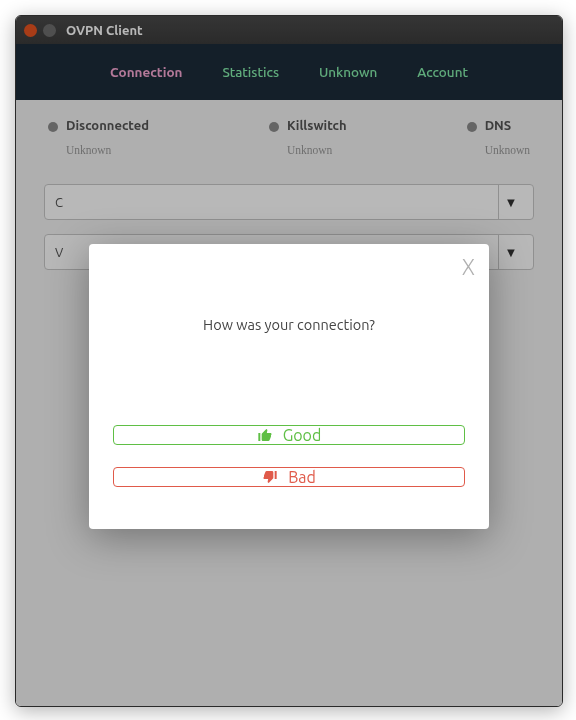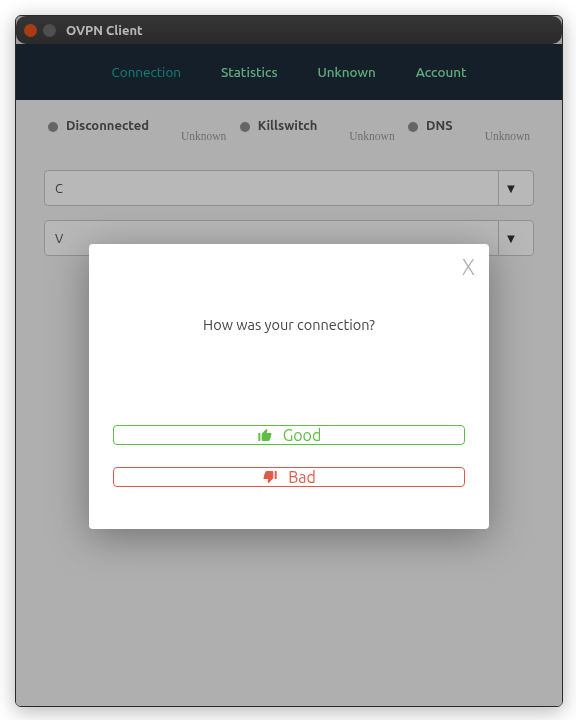--- a/index.html
+++ b/index.html
@@ -1,31 +1,31 @@
 <!DOCTYPE html>
 <html><head>
 <meta charset="utf-8">
 <style>
 html,body{margin:0;padding:0;background:#fff;font-family:-apple-system,BlinkMacSystemFont,"Segoe UI",Ubuntu,Arial,sans-serif;}
 .frame{position:relative;width:576px;height:720px;box-sizing:border-box;padding:15px;}
 .window{position:relative;width:546px;height:690px;background:#dcdcdc;border:1px solid #2a2a2a;border-radius:6px;overflow:hidden;box-shadow:0 4px 20px rgba(0,0,0,.3);}
-.titlebar{height:28px;background:linear-gradient(#4a4a4a,#3b3b3b);display:flex;align-items:center;padding:0 8px;gap:6px;border-radius:10px;}
+.titlebar{height:28px;background:linear-gradient(#4a4a4a,#3b3b3b);display:flex;align-items:center;padding:0 8px;gap:6px;}
 .tb-btn{width:13px;height:13px;border-radius:50%;display:inline-block;}
 .tb-close{background:#e95420;}
 .tb-min{background:#6e6e6e;}
 .title{color:#fff;font-weight:bold;font-size:13px;margin-left:4px;}
 .navbar{height:56px;background:#1d2b3a;display:flex;align-items:center;justify-content:center;gap:40px;}
 .nav-item{color:#86efac;font-size:13.5px;cursor:pointer;font-weight:500;}
-.nav-item.active{color:#14b8a6;font-weight:400;}
+.nav-item.active{color:#f9a8d4;font-weight:700;}
 .content{background:#f3f3f3;height:calc(100% - 28px - 56px);padding:18px 28px;box-sizing:border-box;}
 .status-row{display:flex;justify-content:space-between;padding:0 4px;}
 .status{display:flex;gap:8px;}
 .dot{width:10px;height:10px;border-radius:50%;background:#8c8c8c;margin-top:4px;flex:0 0 auto;}
 .dot.green{background:#6fbf3a;}
-.status-text{display:flex;flex-direction:row;gap:32px;}
+.status-text{display:flex;flex-direction:column;}
 .status-label{font-weight:600;color:#555;font-size:13px;}
 .status-sub{color:#9a9a9a;font-size:11.5px;margin-top:12px;font-family:Liberation Serif, serif;}
 .selects{margin-top:28px;display:flex;flex-direction:column;gap:14px;}
 .sel{background:#fff;border:1px solid #c8c8c8;border-radius:4px;height:34px;display:flex;align-items:center;justify-content:space-between;padding:0 10px;font-size:13px;color:#555;}
 .sel-caret{background:#fff;border-left:1px solid #c8c8c8;width:24px;height:100%;display:flex;align-items:center;justify-content:center;color:#333;}
 .overlay{position:absolute;inset:0;background:rgba(0,0,0,.28);display:flex;align-items:flex-start;justify-content:center;}
 .modal{margin-top:228px;width:400px;background:#fff;border-radius:4px;box-shadow:0 8px 40px rgba(0,0,0,.35);padding:24px 24px 42px;position:relative;box-sizing:border-box;}
 .modal-x{position:absolute;top:10px;right:14px;font-size:22px;color:#b0b0b0;cursor:pointer;font-weight:300;}
 .modal-q{text-align:center;color:#444;font-size:14.5px;margin-top:48px;}
 .btn-row{display:flex;gap:22px;margin-top:92px;justify-content:center;flex-direction:column;}

